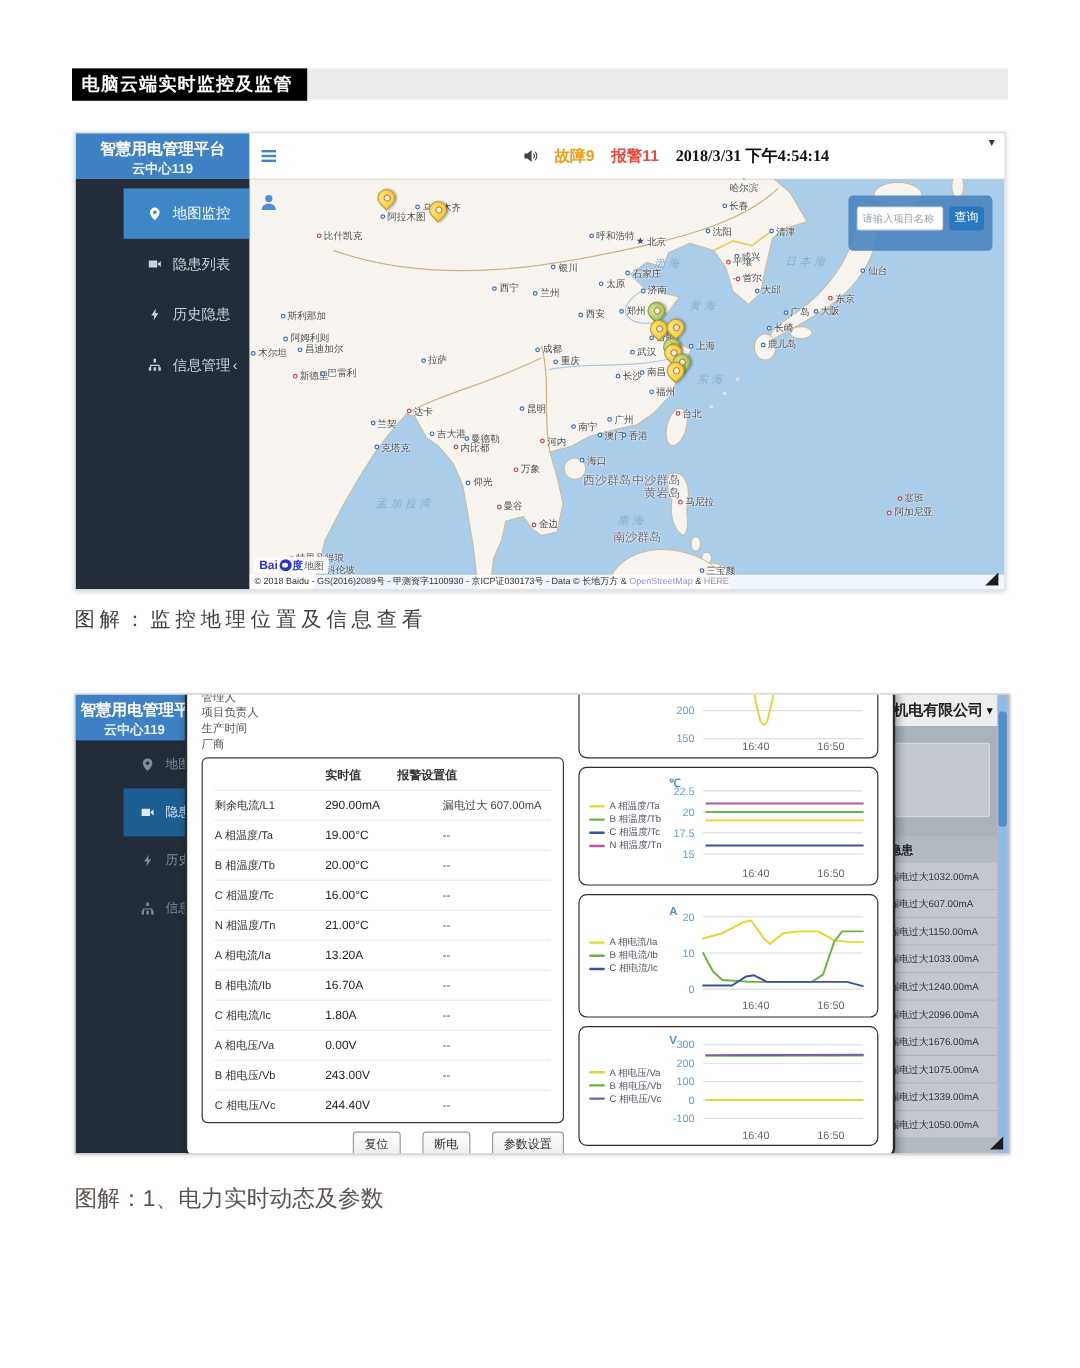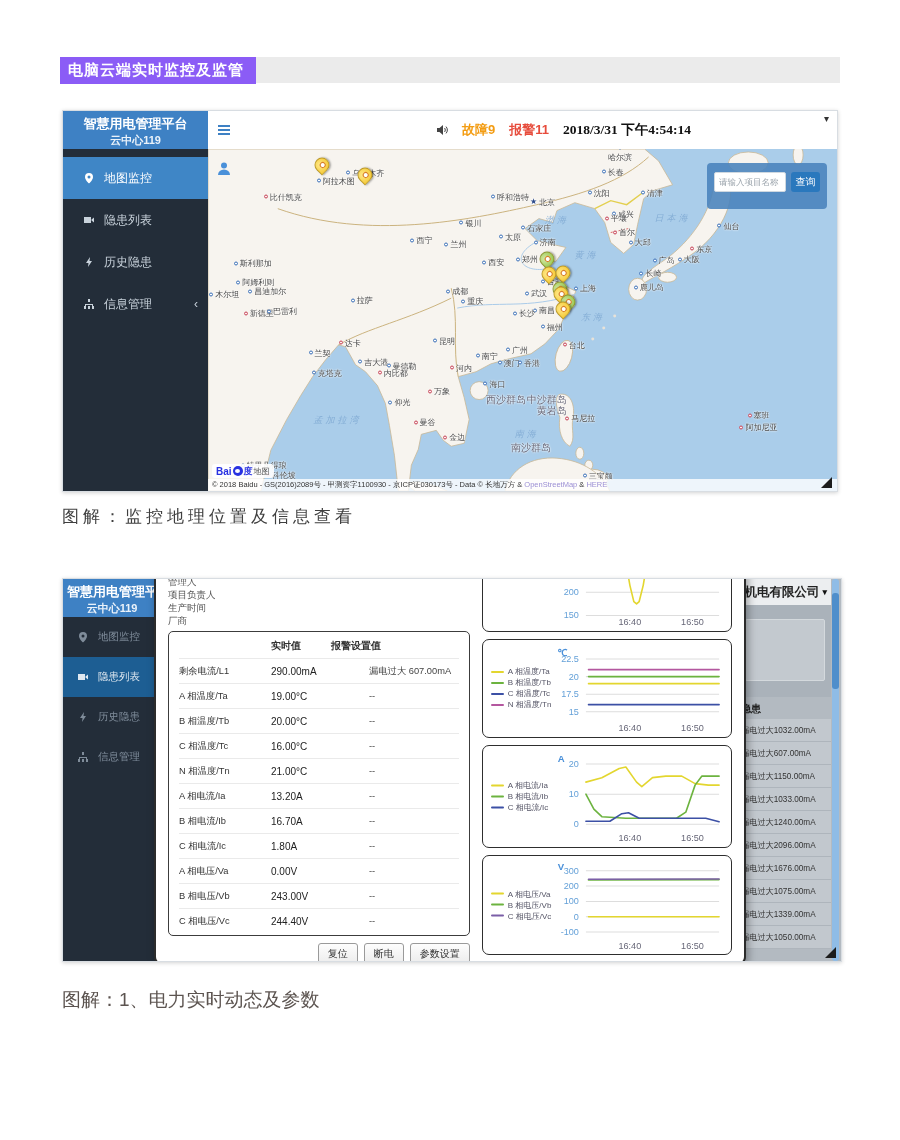--- a/index.html
+++ b/index.html
@@ -1,21 +1,21 @@
 <!DOCTYPE html>
 <html><head>
 <meta charset="utf-8">
 <style>
   * { margin:0; padding:0; box-sizing:border-box; }
   body { width:900px; height:1140px; background:#fff; position:relative;
          font-family:"Liberation Sans", sans-serif; overflow:hidden; }
 
   
   .strip { position:absolute; left:60px; top:57px; width:780px; height:26px; background:#ebebeb; }
-  .strip-title { display:inline-block; background:#8b5cf6; color:#fff; font-size:15px; font-weight:bold;
+  .strip-title { display:inline-block; background:#000000; color:#fff; font-size:15px; font-weight:bold;
                  padding:4px 12px 4px 8px; letter-spacing:1px; }
 
   
   .shot { position:absolute; background:#fff; border:1px solid #d8dde2; box-shadow:0 1px 4px rgba(0,0,0,.18); overflow:hidden; }
   #shot1 { left:62px; top:110px; width:776px; height:382px; display:grid;
            grid-template-columns:145px 1fr; grid-template-rows:38px 1fr; }
   #shot2 { left:62px; top:578px; width:780px; height:384px; }
 
   
   .brand { background:#3e81c4; color:#fff; text-align:center; padding-top:4px; overflow:hidden; white-space:nowrap; }
@@ -24,21 +24,21 @@
   .topbar { background:#fff; position:relative; display:flex; align-items:center; }
   .hamb { margin-left:10px; width:12px; }
   .hamb i { display:block; height:2px; background:#3e81c4; margin:2px 0; }
   .topmid { display:flex; align-items:center; gap:14px; margin:0 auto; padding-left:60px; }
   .fault { color:#f39c12; font-weight:bold; font-size:13px; }
   .alarm { color:#e74c3c; font-weight:bold; font-size:13px; }
   .dtime { color:#111; font-weight:bold; font-size:13.5px; font-family:"Liberation Serif", serif; }
   .caret { position:absolute; right:8px; top:2px; font-size:10px; color:#333; }
   .sidenav { background:#232d39; padding-top:8px; }
   .nav-item { display:flex; align-items:center; gap:9px; height:42px; padding-left:20px; color:#c9d3dc;
-              font-size:12px; position:relative; cursor:pointer; }
+              font-size:12px; position:relative; cursor:pointer;margin-left:40px; }
   .nav-item svg { width:12px; height:12px; fill:currentColor; flex:0 0 auto; }
   #shot1 .nav-item.active { background:#3f86c6; color:#fff; }
   .nav-chev { position:absolute; right:10px; font-size:12px; color:#c9d3dc; }
 
   
   .map { position:relative; background:#aacdea; overflow:hidden; }
   .map svg.land { position:absolute; left:0; top:0; width:100%; height:100%; }
   .mlabel { position:absolute; transform:translate(-2px,-50%); display:flex; align-items:center; gap:2px;
             font-size:8px; color:#4a4a4a; white-space:nowrap; text-shadow:0 0 2px #fff,0 0 2px #fff; z-index:2; }
   .mlabel .dot { width:4px; height:4px; border-radius:50%; background:#fff; border:1px solid #3a6fb8; flex:0 0 auto; }
@@ -107,21 +107,21 @@
            padding:8px 12px; display:flex; gap:12px; }
   .mleft { width:304px; }
   .info-line { font-size:9.5px; color:#555; line-height:13px; }
   .tbox { margin-top:4px; border:1.5px solid #3c3c3c; border-radius:5px; padding:2px 10px; background:#fff; }
   .thead { display:flex; align-items:center; height:24px; font-size:10px; font-weight:bold; color:#333; }
   .thead .c1 { width:92px; } .thead .c2 { width:60px; } .thead .c3 { flex:1; }
   .trow { display:flex; align-items:center; height:25px; border-top:1px solid #eaeaea; }
   .trow .tname { width:92px; font-size:9.3px; color:#333; }
   .trow .tval  { width:98px; font-size:10px; color:#222; }
   .trow .talarm{ flex:1; font-size:9.3px; color:#444; }
-  .btnrow { display:flex; justify-content:flex-end; gap:6px; margin-top:7px; }
+  .btnrow { display:flex; justify-content:flex-end; gap:18px; margin-top:7px; }
   .btnrow button { font-size:10px; color:#333; padding:3px 9px; border:1px solid #9a9a9a; border-radius:3px;
                    background:linear-gradient(#fdfdfd,#ececec); cursor:pointer; }
   .mright { width:252px; display:flex; flex-direction:column; gap:7px; margin-top:-40px; }
   .chart-box { border:1.6px solid #2e2e2e; border-radius:7px; background:#fff; position:relative; padding:2px; }
   .legend { position:absolute; left:8px; top:50%; transform:translateY(-50%); z-index:2; }
   .lrow { display:flex; align-items:center; gap:4px; font-size:8px; color:#556; line-height:11px; white-space:nowrap; }
   .lswatch { display:inline-block; width:13px; height:2px; border-radius:1px; flex:0 0 auto; }
   svg.plot { display:block; width:100%; }
   svg.plot text { font-family:"Liberation Sans", sans-serif; }
 </style>

